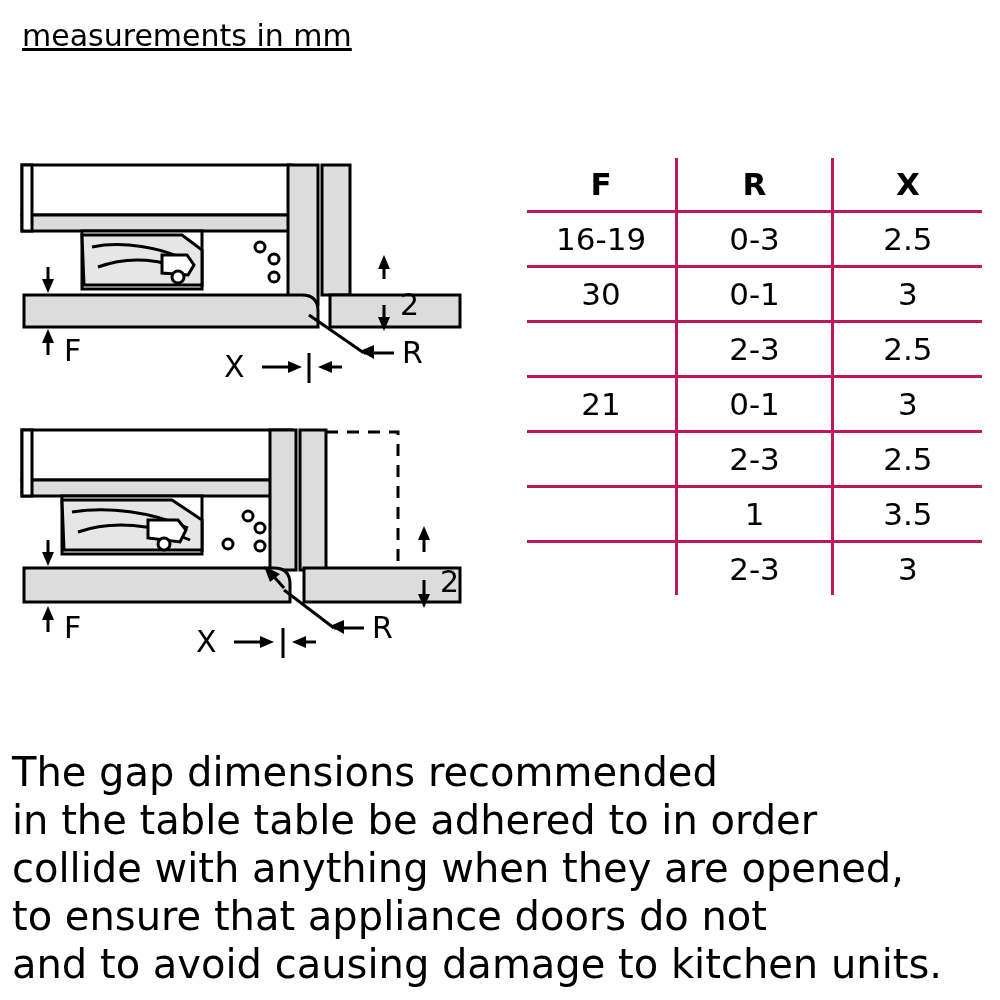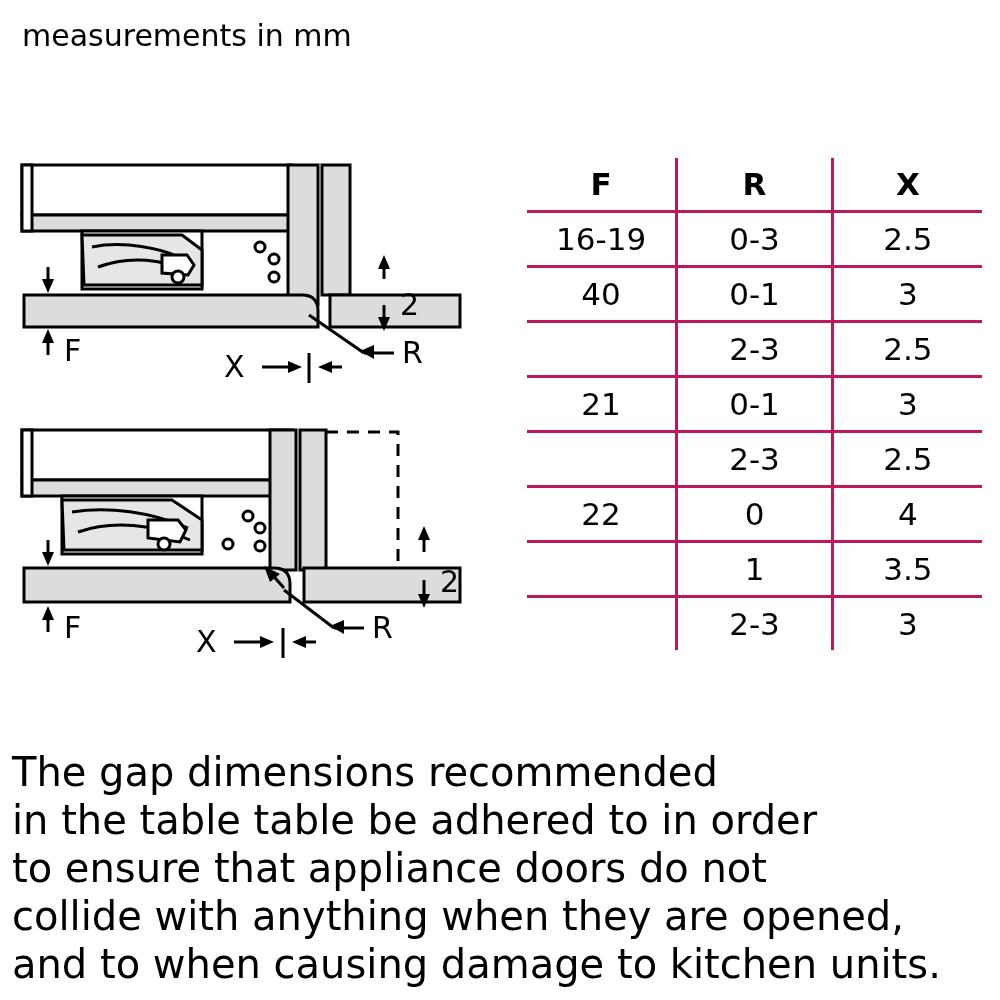--- a/index.html
+++ b/index.html
@@ -21,20 +21,21 @@
     width: 1000px;
     height: 1000px;
   }
   .heading {
     position: absolute;
     left: 22px;
     font-size: 30px;
     line-height: 36px;
     font-weight: 400;
     white-space: nowrap;
+    text-decoration: underline;
   }
   #heading-units { top: 18px; }
   #heading-rec   { top: 66px; }
 
   
   .diagram-area {
     position: absolute;
     left: 12px;
     top: 150px;
     width: 500px;
@@ -221,59 +222,54 @@
           <th class="col-x">X</th>
         </tr>
       </thead>
       <tbody>
         <tr>
           <td>16-19</td>
           <td>0-3</td>
           <td>2.5</td>
         </tr>
         <tr>
-          <td>40</td>
+          <td>30</td>
           <td>0-1</td>
           <td>3</td>
         </tr>
         <tr>
           <td class="blank"></td>
           <td>2-3</td>
           <td>2.5</td>
         </tr>
         <tr>
           <td>21</td>
           <td>0-1</td>
           <td>3</td>
         </tr>
         <tr>
           <td class="blank"></td>
           <td>2-3</td>
           <td>2.5</td>
         </tr>
         <tr>
-          <td>22</td>
-          <td>0</td>
-          <td>4</td>
-        </tr>
-        <tr>
           <td class="blank"></td>
           <td>1</td>
           <td>3.5</td>
         </tr>
         <tr>
           <td class="blank"></td>
           <td>2-3</td>
           <td>3</td>
         </tr>
       </tbody>
     </table>
   </div>
 
   <div class="footer">
     <div>The gap dimensions recommended</div>
     <div>in the table table be adhered to in order</div>
+    <div>collide with anything when they are opened,</div>
     <div>to ensure that appliance doors do not</div>
-    <div>collide with anything when they are opened,</div>
-    <div>and to when causing damage to kitchen units.</div>
+    <div>and to avoid causing damage to kitchen units.</div>
   </div>
 
 </div>
 
 </body></html>

